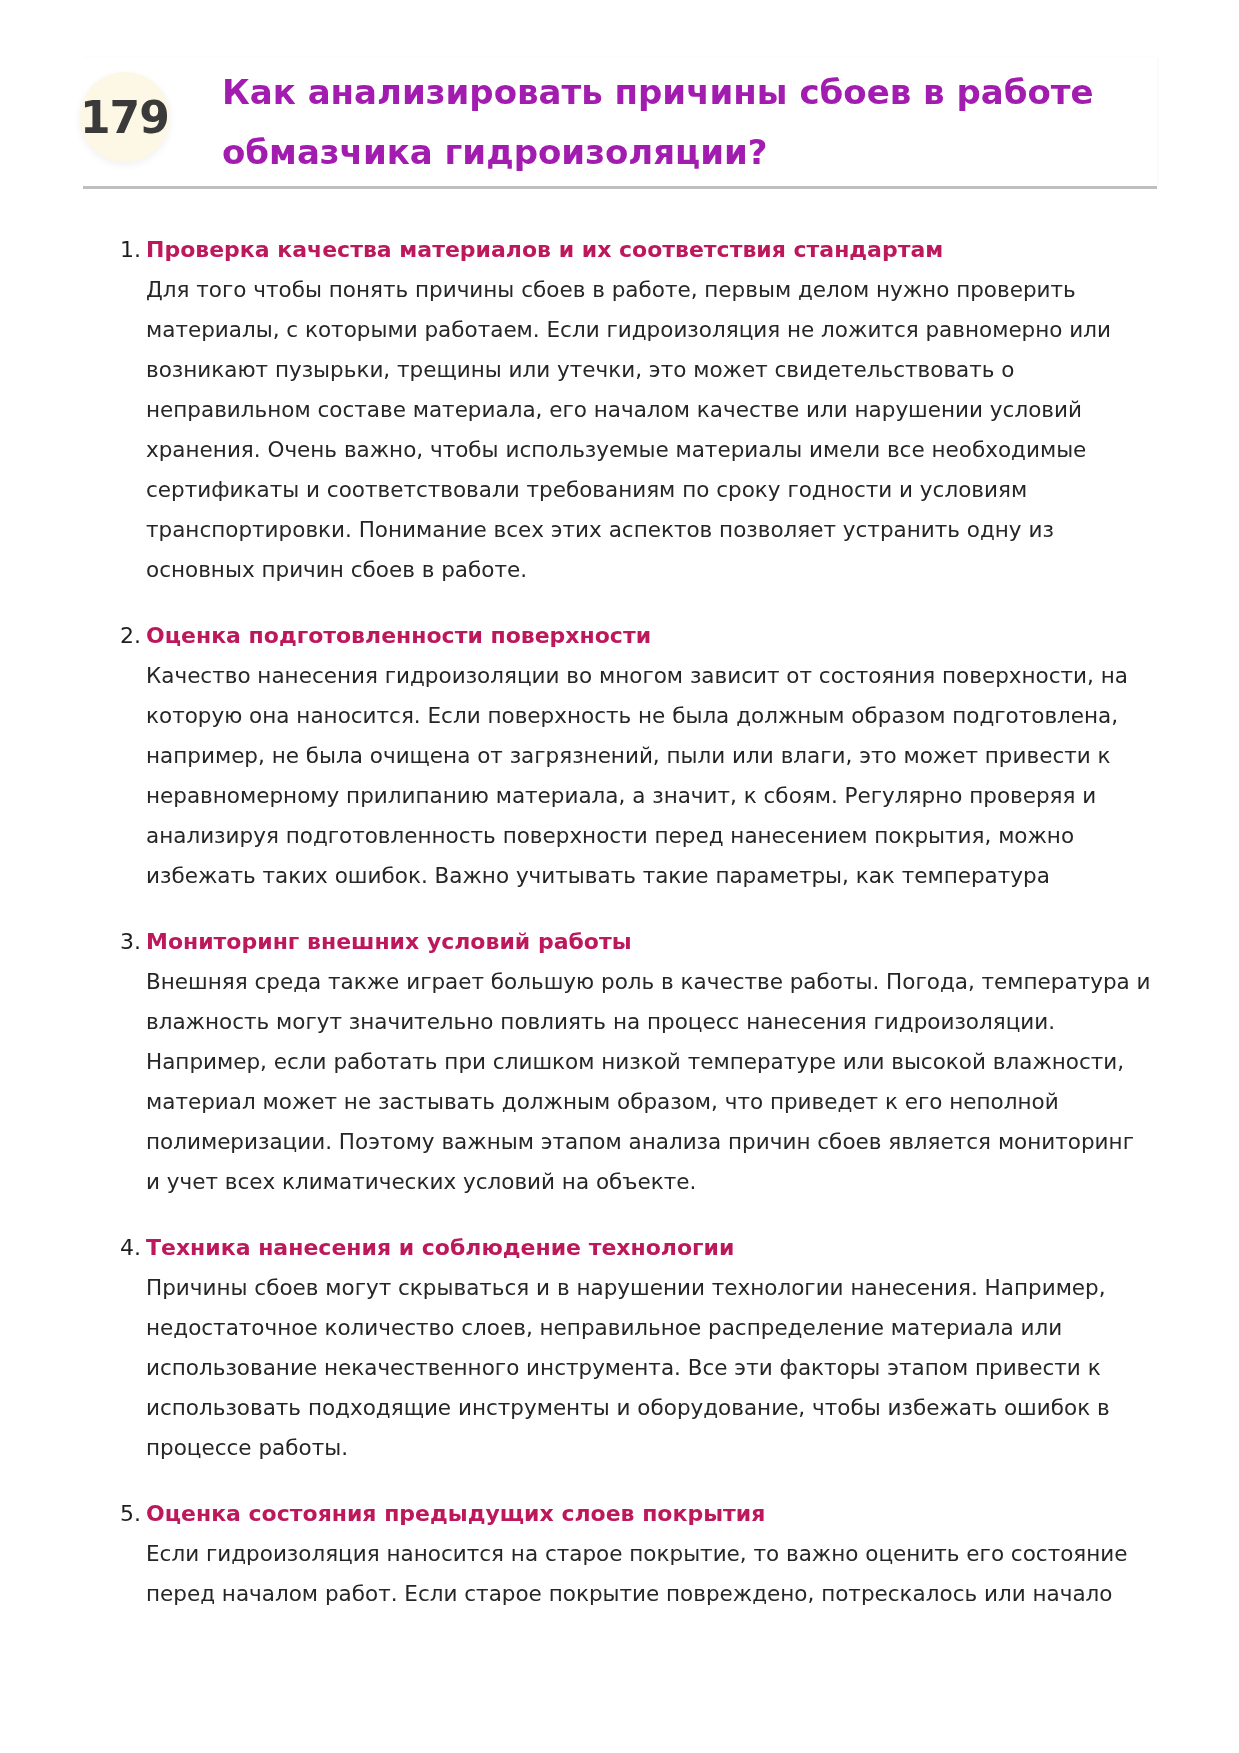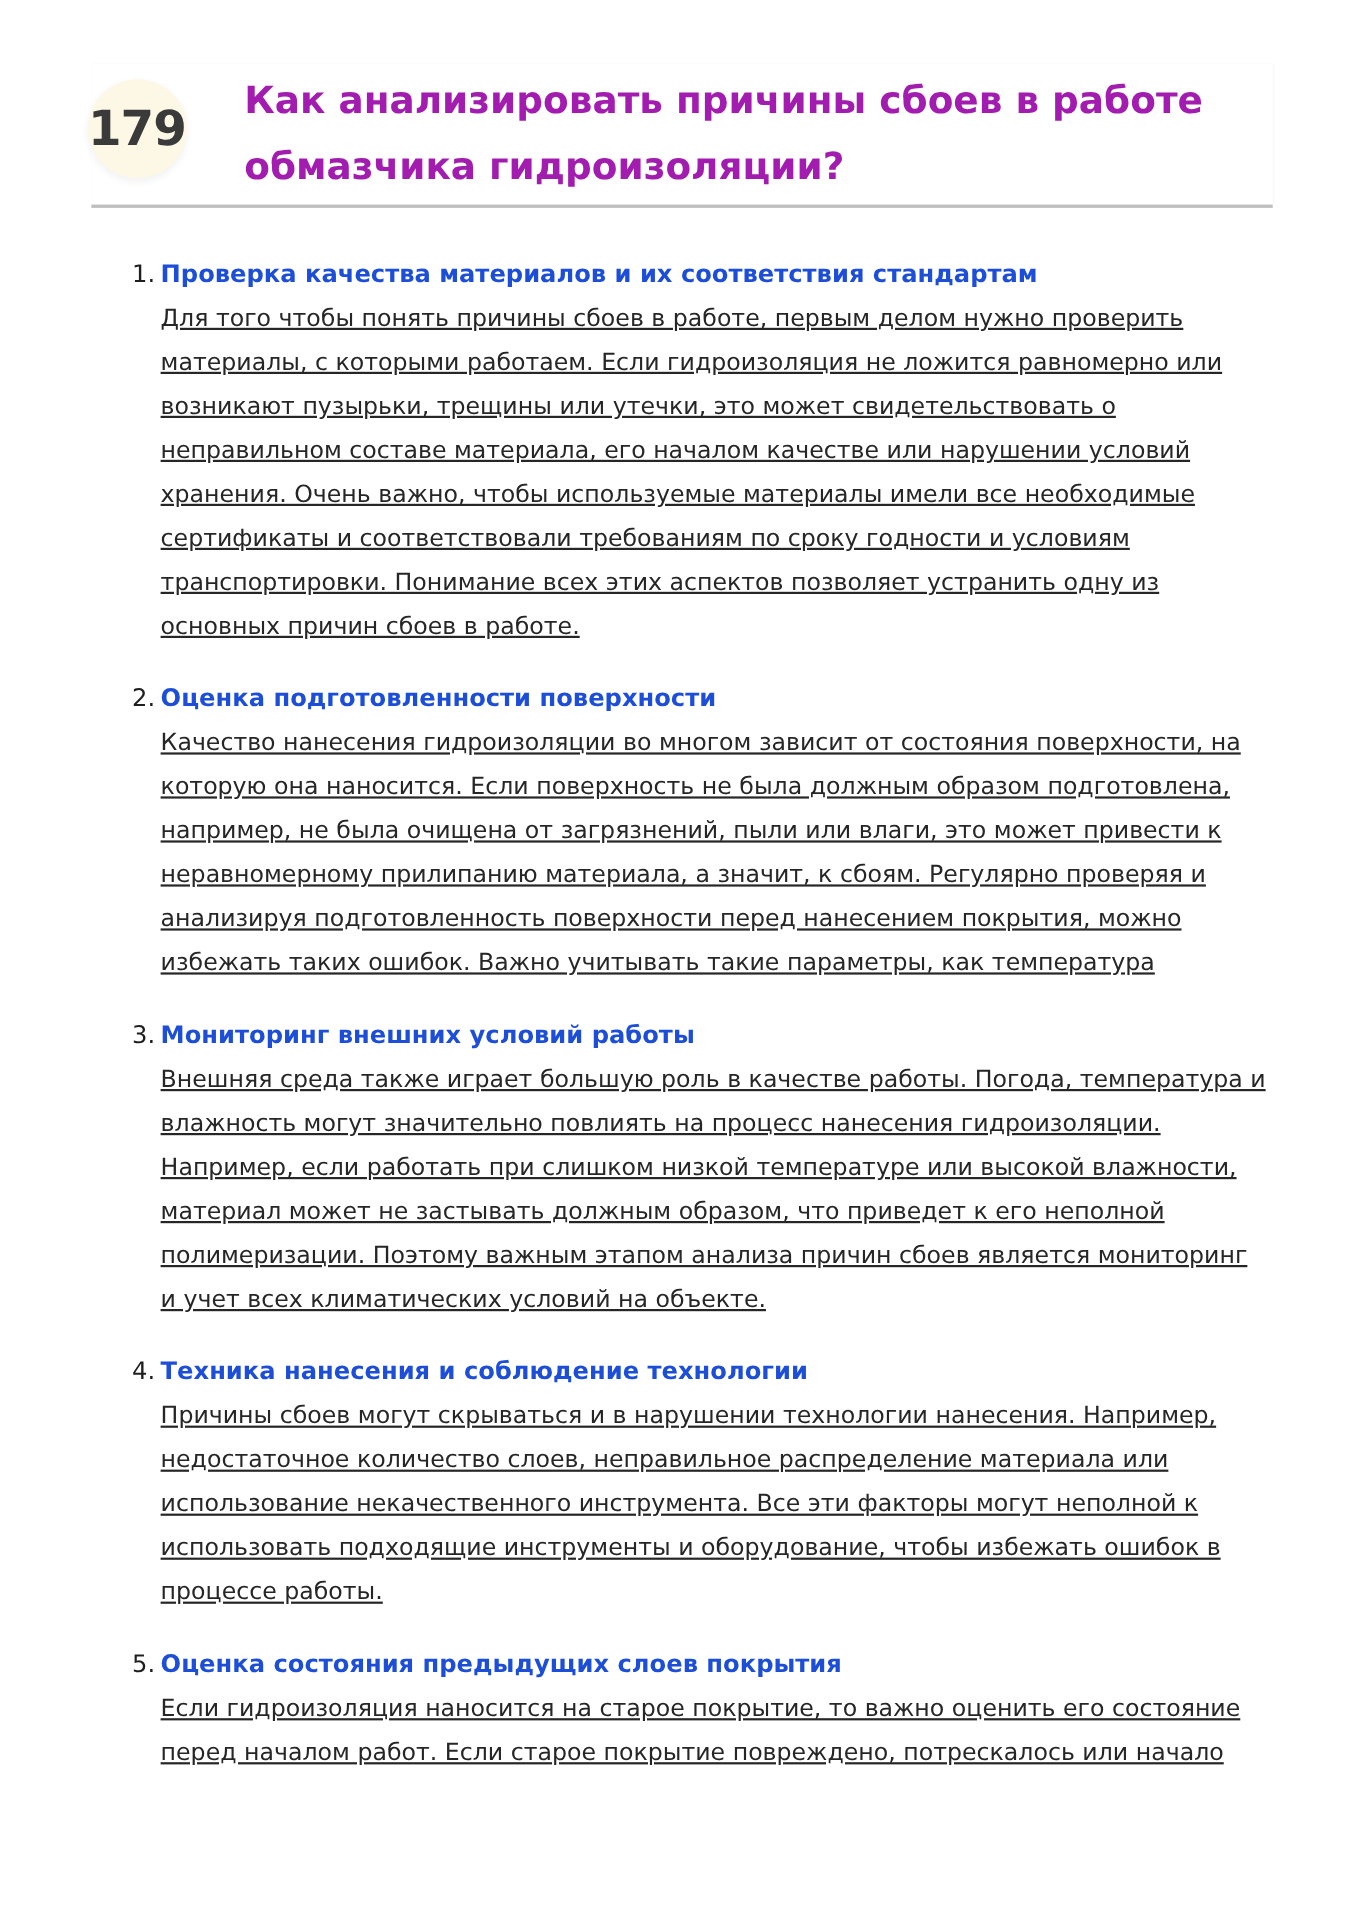--- a/index.html
+++ b/index.html
@@ -86,35 +86,34 @@
     line-height: 40px;
     color: #1e1e1e;
   }
   .item-heading {
     display: block;
     margin-left: 146px;
     font-family: "DejaVu Sans", sans-serif;
     font-weight: bold;
     font-size: 22px;
     line-height: 40px;
-    color: #1d4ed8;
+    color: #be185d;
     white-space: nowrap;
   }
   .item-body {
     margin: 0 0 0 146px;
     width: 1010px;
     font-family: "DejaVu Sans", sans-serif;
     font-size: 21.5px;
     line-height: 40px;
     color: #262626;
   }
   .item-body span.line {
     display: block;
     white-space: nowrap;
-    text-decoration: underline;
   }
 </style>
 </head>
 <body>
 
 <div class="header"></div>
 
 <div class="badge">
   <span class="badge-number">179</span>
 </div>
@@ -167,21 +166,21 @@
       <span class="line">и учет всех климатических условий на объекте.</span>
     </p>
   </li>
 
   <li class="item">
     <span class="item-num">4.</span>
     <strong class="item-heading">Техника нанесения и соблюдение технологии</strong>
     <p class="item-body">
       <span class="line">Причины сбоев могут скрываться и в нарушении технологии нанесения. Например,</span>
       <span class="line">недостаточное количество слоев, неправильное распределение материала или</span>
-      <span class="line">использование некачественного инструмента. Все эти факторы могут неполной к</span>
+      <span class="line">использование некачественного инструмента. Все эти факторы этапом привести к</span>
       <span class="line">использовать подходящие инструменты и оборудование, чтобы избежать ошибок в</span>
       <span class="line">процессе работы.</span>
     </p>
   </li>
 
   <li class="item">
     <span class="item-num">5.</span>
     <strong class="item-heading">Оценка состояния предыдущих слоев покрытия</strong>
     <p class="item-body">
       <span class="line">Если гидроизоляция наносится на старое покрытие, то важно оценить его состояние</span>

